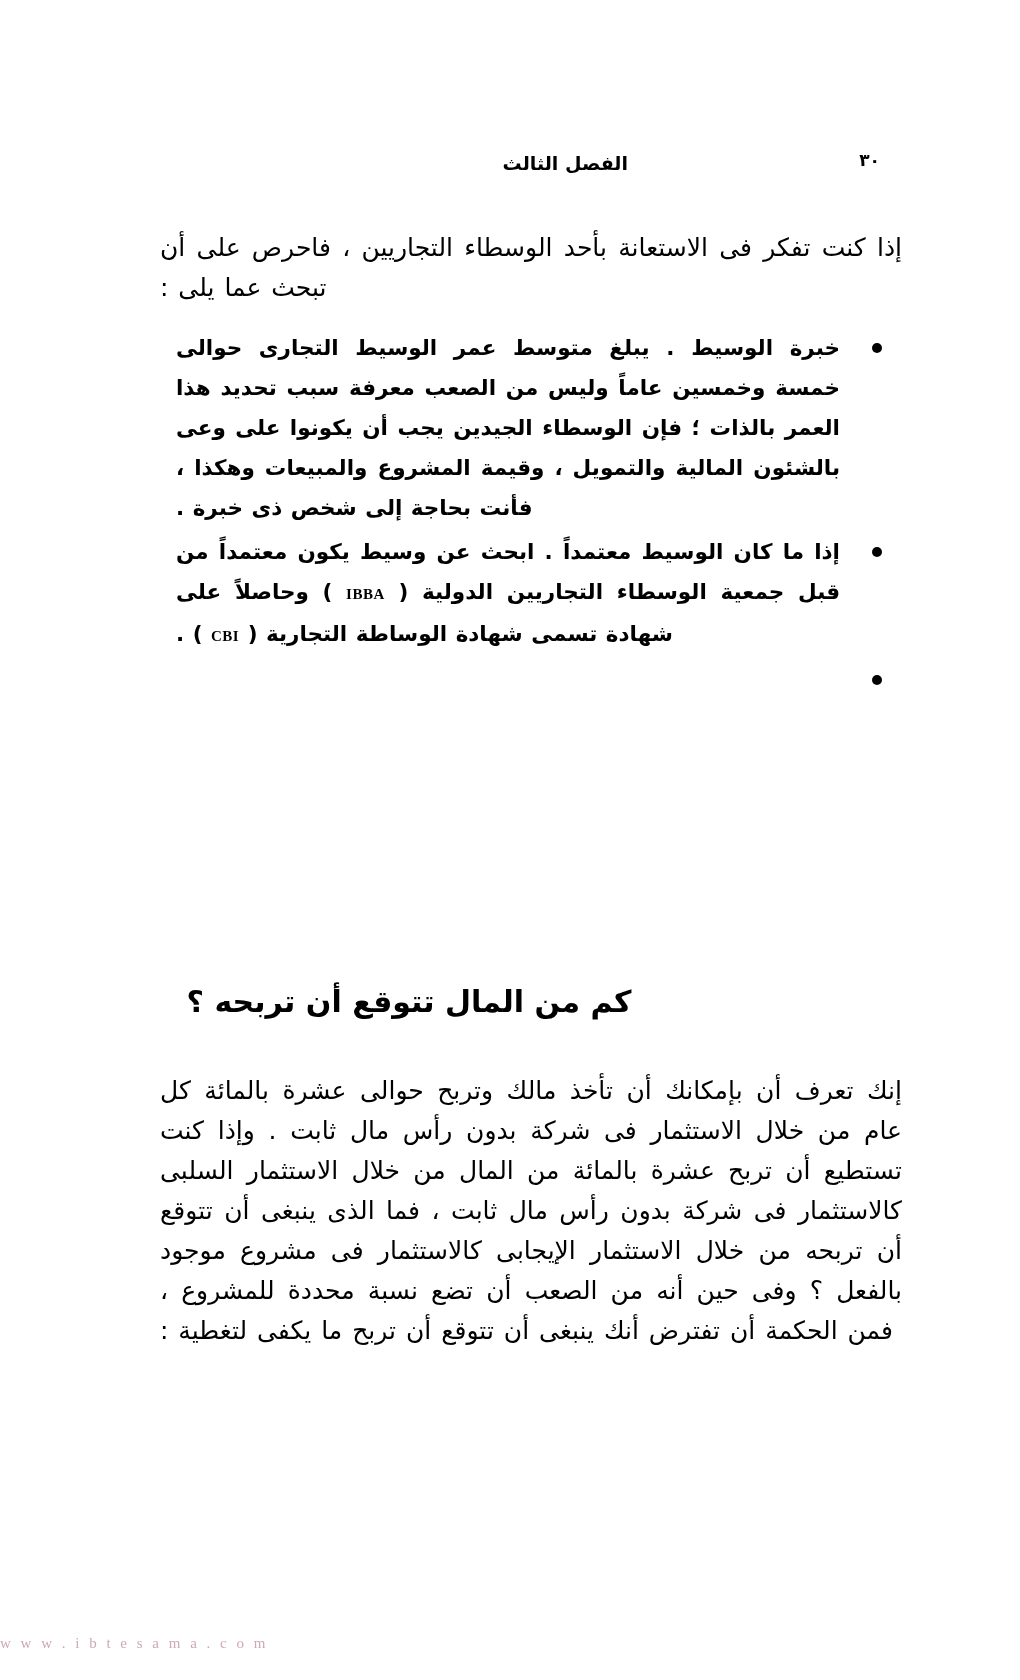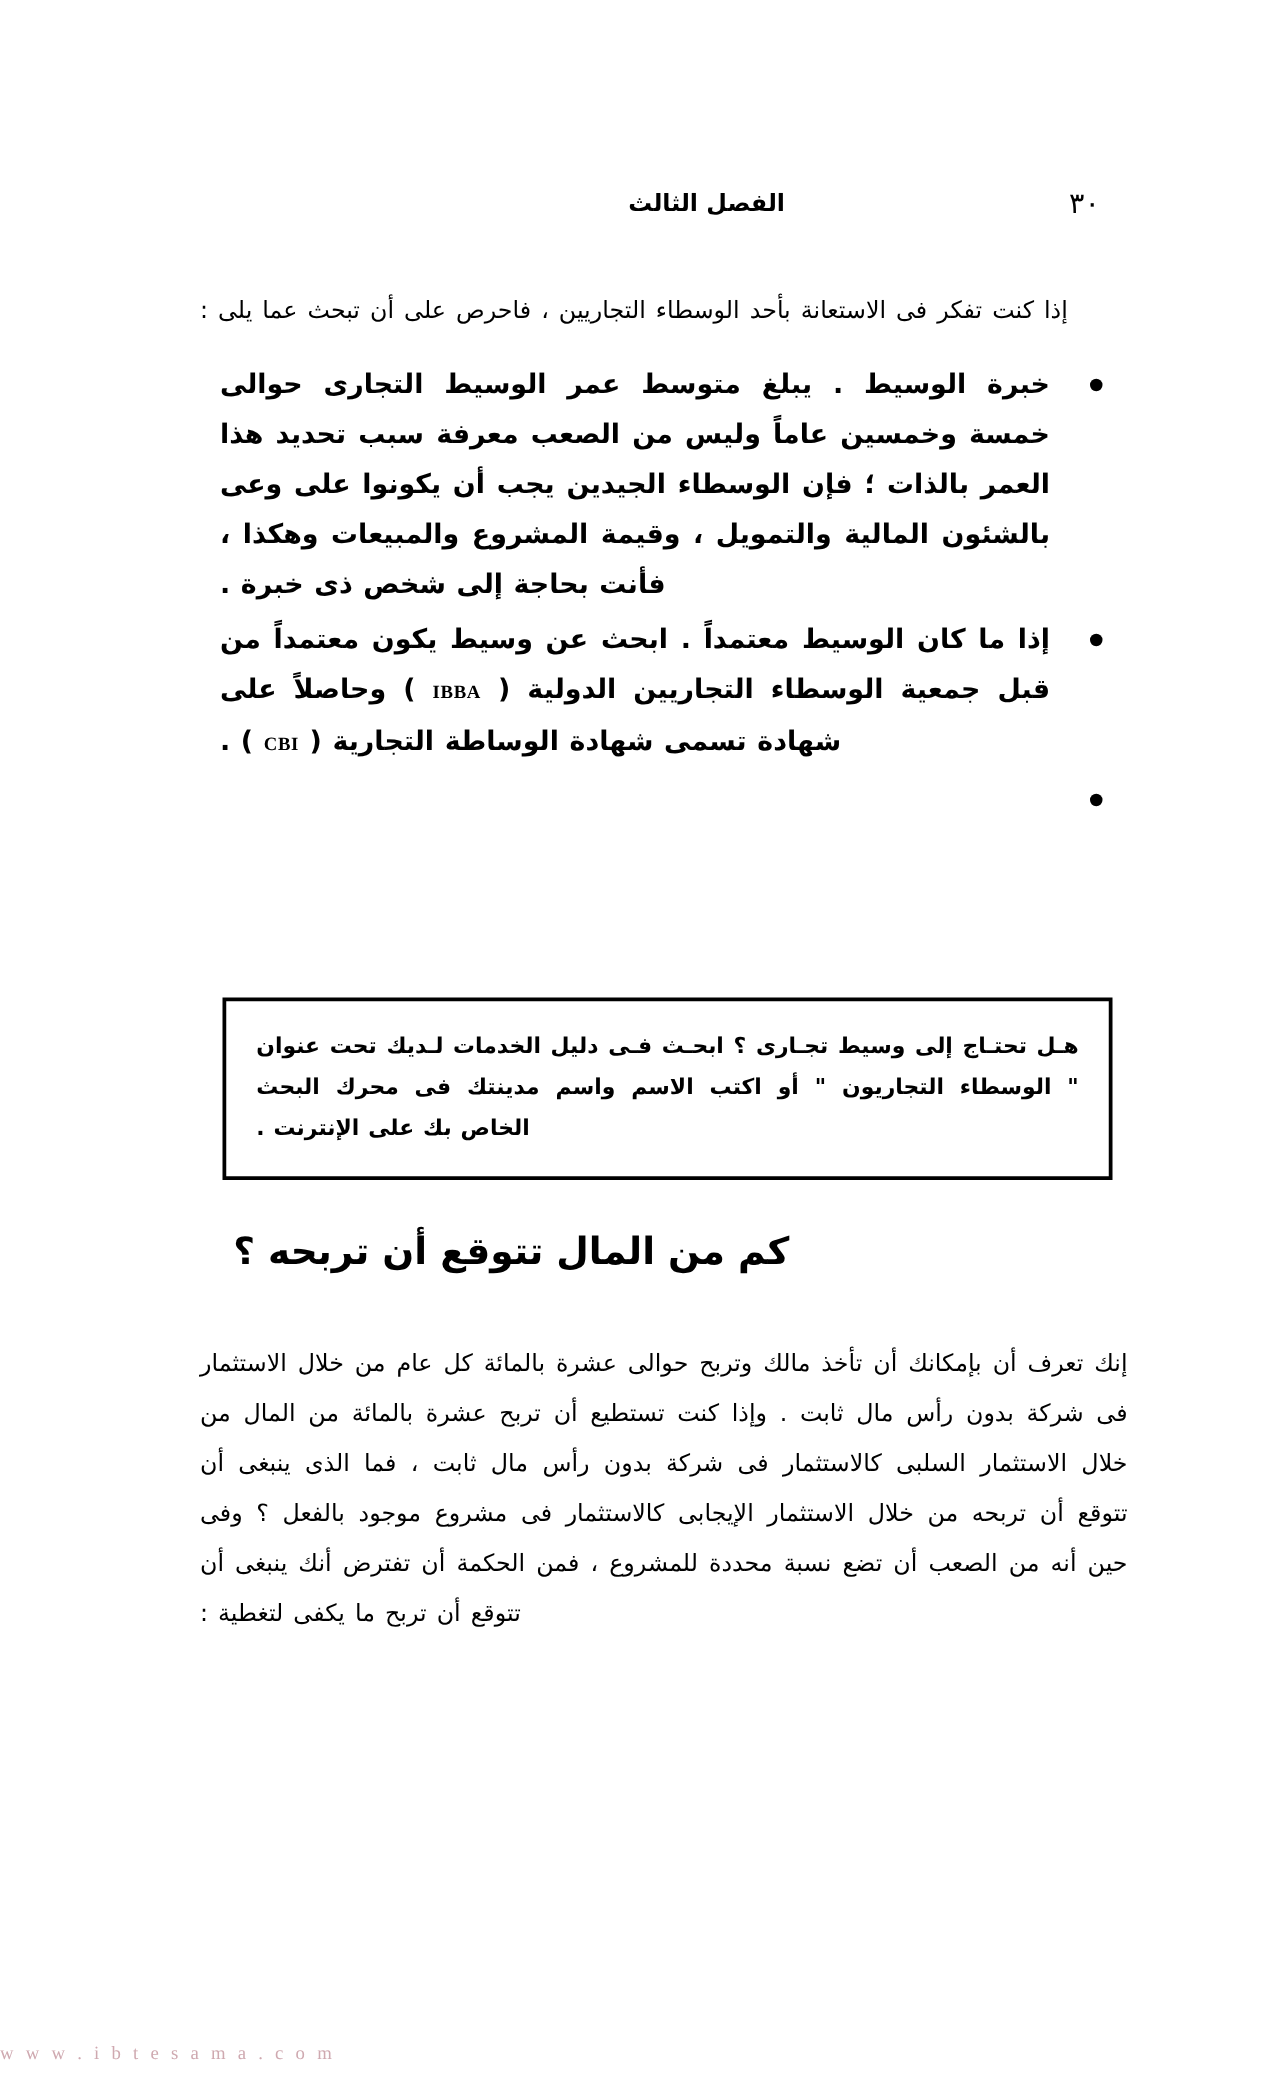--- a/index.html
+++ b/index.html
@@ -23,22 +23,22 @@
     top: 148px;
     left: 0;
     width: 1020px;
     height: 40px;
     direction: rtl;
   }
   .runhead-number {
     position: absolute;
     right: 140px;
     top: 2px;
-    font-size: 23px;
-    font-weight: normal;
+    font-size: 17px;
+    font-weight: bold;
     letter-spacing: 0.5px;
   }
   .runhead-title {
     position: absolute;
     right: 392px;
     top: 4px;
     font-size: 19px;
     font-weight: bold;
   }
 
@@ -47,21 +47,21 @@
     position: absolute;
     top: 228px;
     right: 118px;
     width: 742px;
     direction: rtl;
     text-align: justify;
     text-align-last: left;
   }
 
   .para {
-    font-size: 19px;
+    font-size: 25px;
     line-height: 40px;
     margin: 0 0 20px 0;
     word-spacing: 2px;
   }
 
   .bullet-list {
     margin: 16px;
     padding: 0;
     list-style: none;
     font-weight: bold;
@@ -177,23 +177,20 @@
         <span>إذا ما كان الوسيط معتمداً . ابحث عن وسيط يكون معتمداً من قبل جمعية الوسطاء التجاريين الدولية ( </span><span class="latin">IBBA</span><span> ) وحاصلاً على شهادة تسمى شهادة الوساطة التجارية ( </span><span class="latin">CBI</span><span> ) .</span>
       </li>
 
       <li class="bullet-item">
         <span class="bullet-dot"></span>
       </li>
 
     </ul>
   </div>
 
-  <div class="callout">
-    <div class="callout-inner">هـل تحتـاج إلى وسيط تجـارى ؟ ابحـث فـى دليل الخدمات لـديك تحت عنوان " الوسطاء التجاريون " أو اكتب الاسم واسم مدينتك فى محرك البحث الخاص بك على الإنترنت .</div>
-  </div>
 
   <div class="section-heading">كم من المال تتوقع أن تربحه ؟</div>
 
   <div class="column-lower">
     <p class="para">إنك تعرف أن بإمكانك أن تأخذ مالك وتربح حوالى عشرة بالمائة كل عام من خلال الاستثمار فى شركة بدون رأس مال ثابت . وإذا كنت تستطيع أن تربح عشرة بالمائة من المال من خلال الاستثمار السلبى كالاستثمار فى شركة بدون رأس مال ثابت ، فما الذى ينبغى أن تتوقع أن تربحه من خلال الاستثمار الإيجابى كالاستثمار فى مشروع موجود بالفعل ؟ وفى حين أنه من الصعب أن تضع نسبة محددة للمشروع ، فمن الحكمة أن تفترض أنك ينبغى أن تتوقع أن تربح ما يكفى لتغطية :</p>
   </div>
 
   <div class="footer">w w w . i b t e s a m a . c o m</div>
 
 </div>

